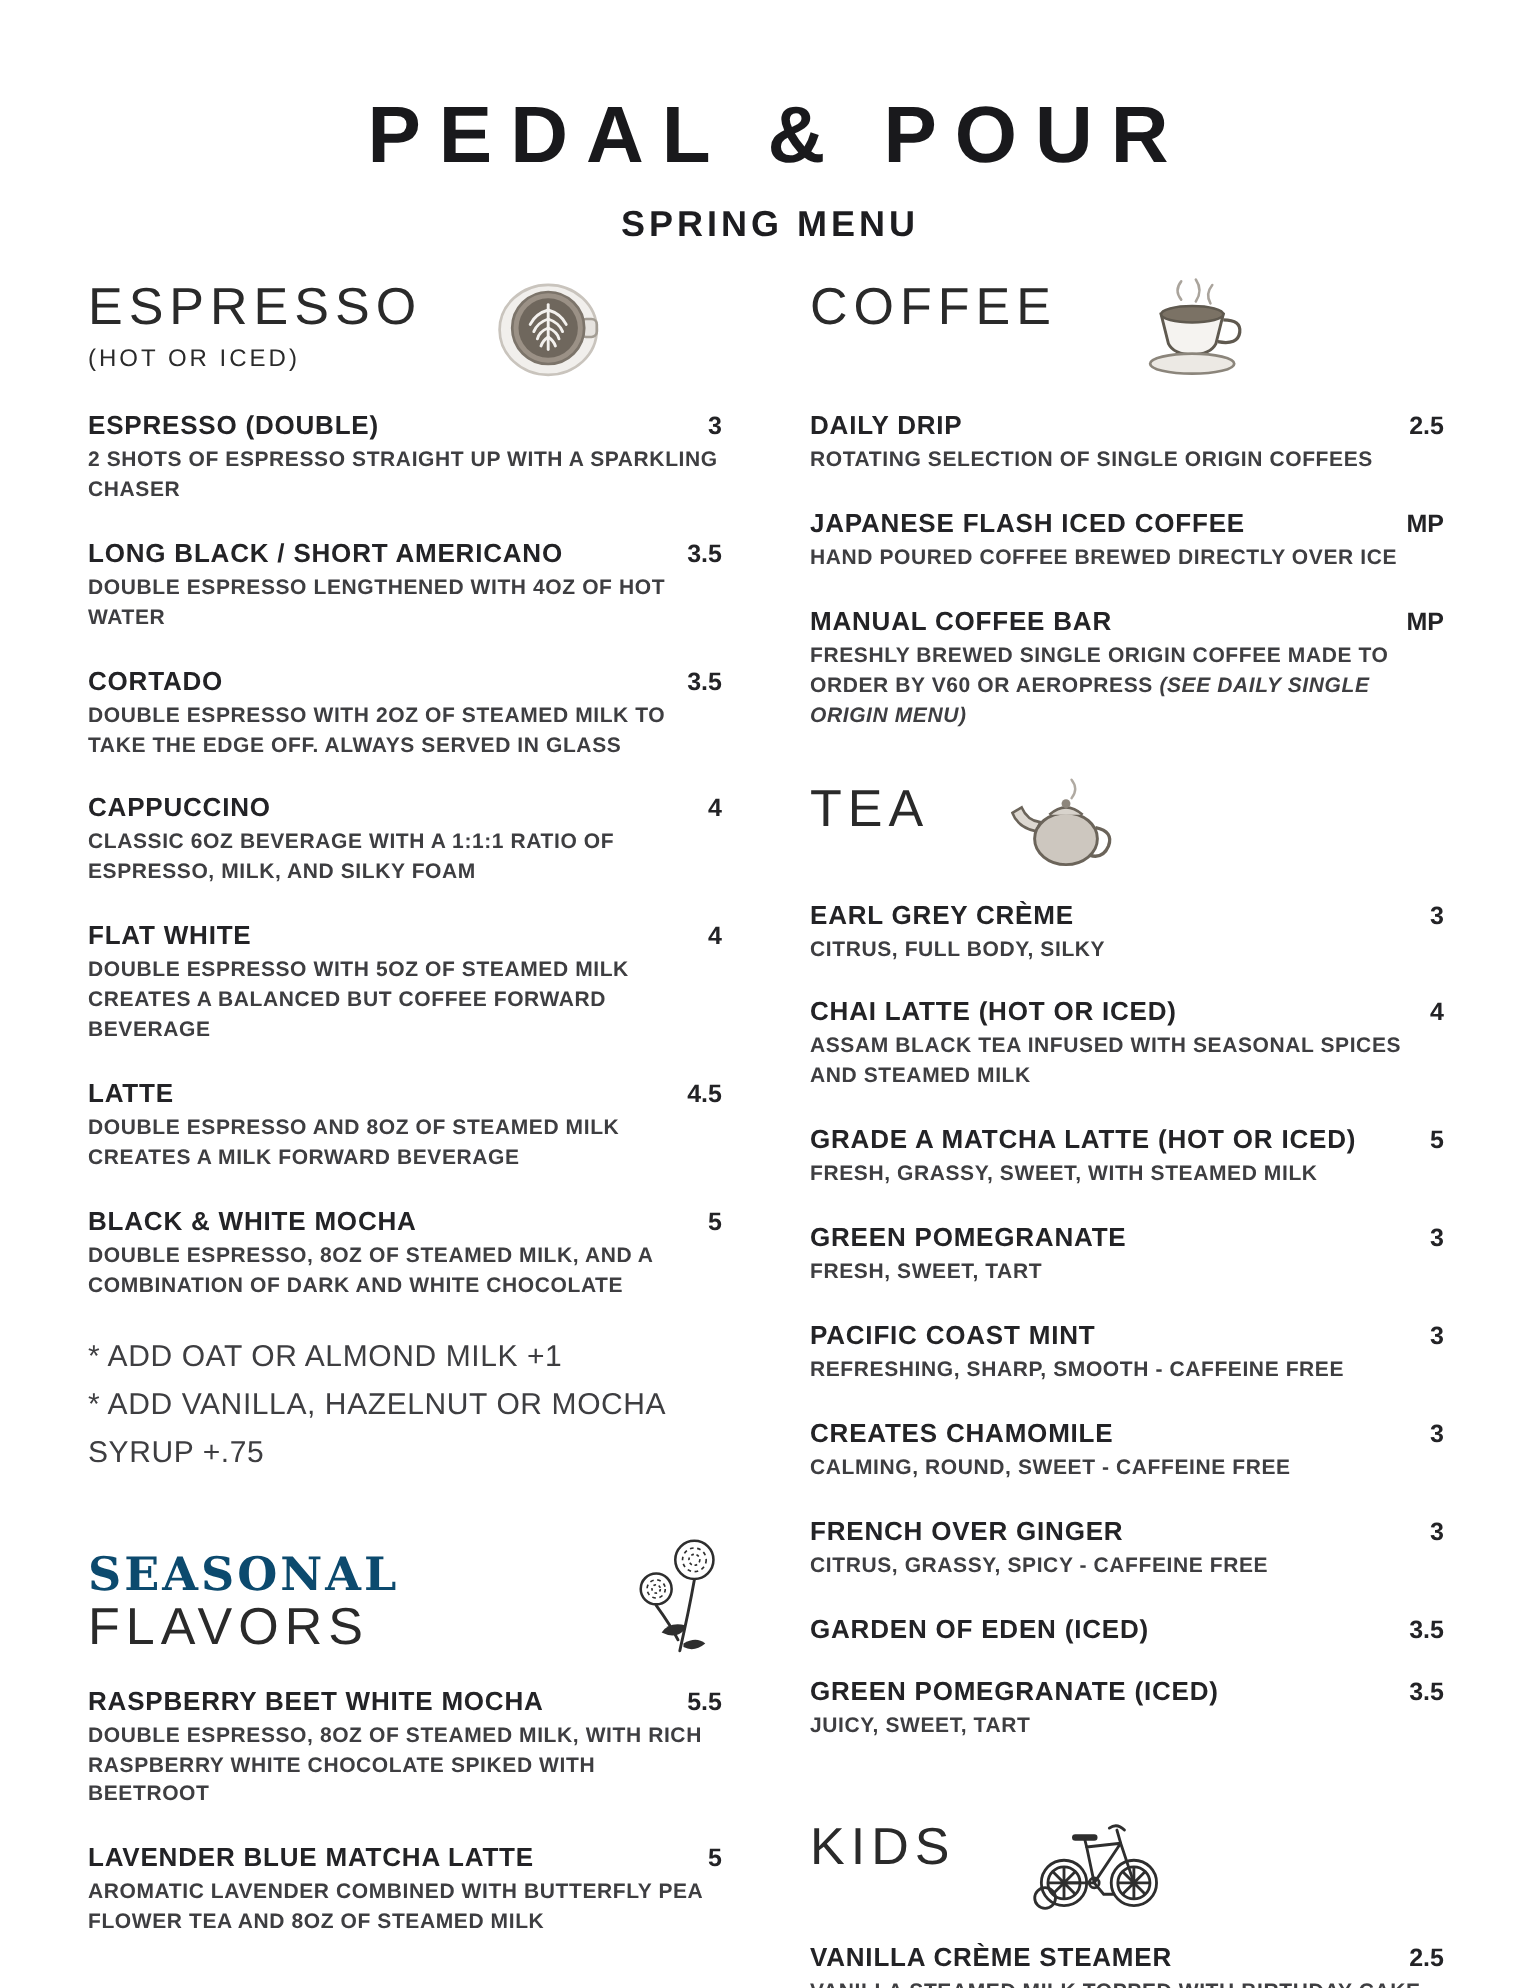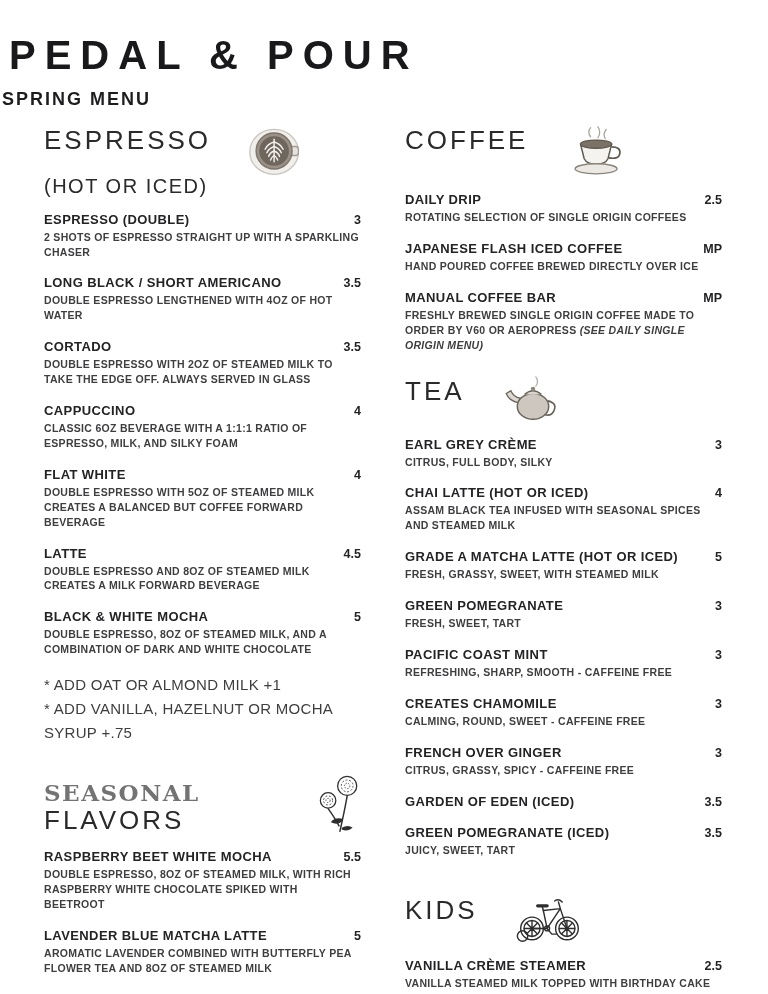--- a/index.html
+++ b/index.html
@@ -1,43 +1,43 @@
 <!DOCTYPE html>
 <html><head>
 <meta charset="utf-8">
 <style>
   html,body{margin:0;padding:0;}
   body{
     width:768px;height:994px;background:#ffffff;overflow:hidden;
     font-family:"Liberation Sans",sans-serif;color:#1f1f1f;
     -webkit-font-smoothing:antialiased;
   }
-  .header{padding-top:34px;}
+  .header{text-align:center;padding-top:47px;}
   .title{
     font-size:40px;font-weight:800;letter-spacing:9px;color:#19191c;
     margin:0;line-height:1.05;text-indent:9px;
   }
   .subtitle{
     font-size:18px;font-weight:700;letter-spacing:2px;color:#1d1d20;
     margin-top:13px;text-indent:2px;
   }
   .cols{display:flex;gap:44px;padding:6px 46px 0 44px;align-items:flex-start;}
   .col{flex:1;min-width:0;}
   section{margin:0;}
   .sec-head{display:flex;align-items:flex-start;gap:37px;margin:16px 0 14px;}
   .sec-head.first{margin-top:8px;}
   .sec-title-wrap{padding-top:2px;}
   h2{
     font-size:26px;font-weight:400;letter-spacing:3px;margin:0;
     color:#2a2a2a;line-height:1.1;
   }
-  .sec-sub{font-size:20px;letter-spacing:1.5px;color:#2a2a2a;margin-top:20px;}
+  .sec-sub{font-size:12px;letter-spacing:1.5px;color:#2a2a2a;margin-top:4px;}
   .script{
     font-family:"DejaVu Serif",serif;font-weight:700;font-size:23px;
-    letter-spacing:1.5px;color:#737373;position:relative;top:1px;
+    letter-spacing:1.5px;color:#0c4a6e;position:relative;top:1px;
   }
   .sec-icon{flex-shrink:0;}
   .items{margin:0;}
   .item{margin-bottom:16px;}
   .item-row{display:flex;justify-content:space-between;align-items:baseline;gap:12px;}
   .item-name{font-size:13px;font-weight:700;letter-spacing:.4px;color:#232326;}
   .item-price{font-size:12.5px;font-weight:700;color:#232326;white-space:nowrap;}
   .item-desc{
     font-size:10.5px;font-weight:700;color:#3e3e41;letter-spacing:.3px;
     line-height:1.42;margin-top:3px;

